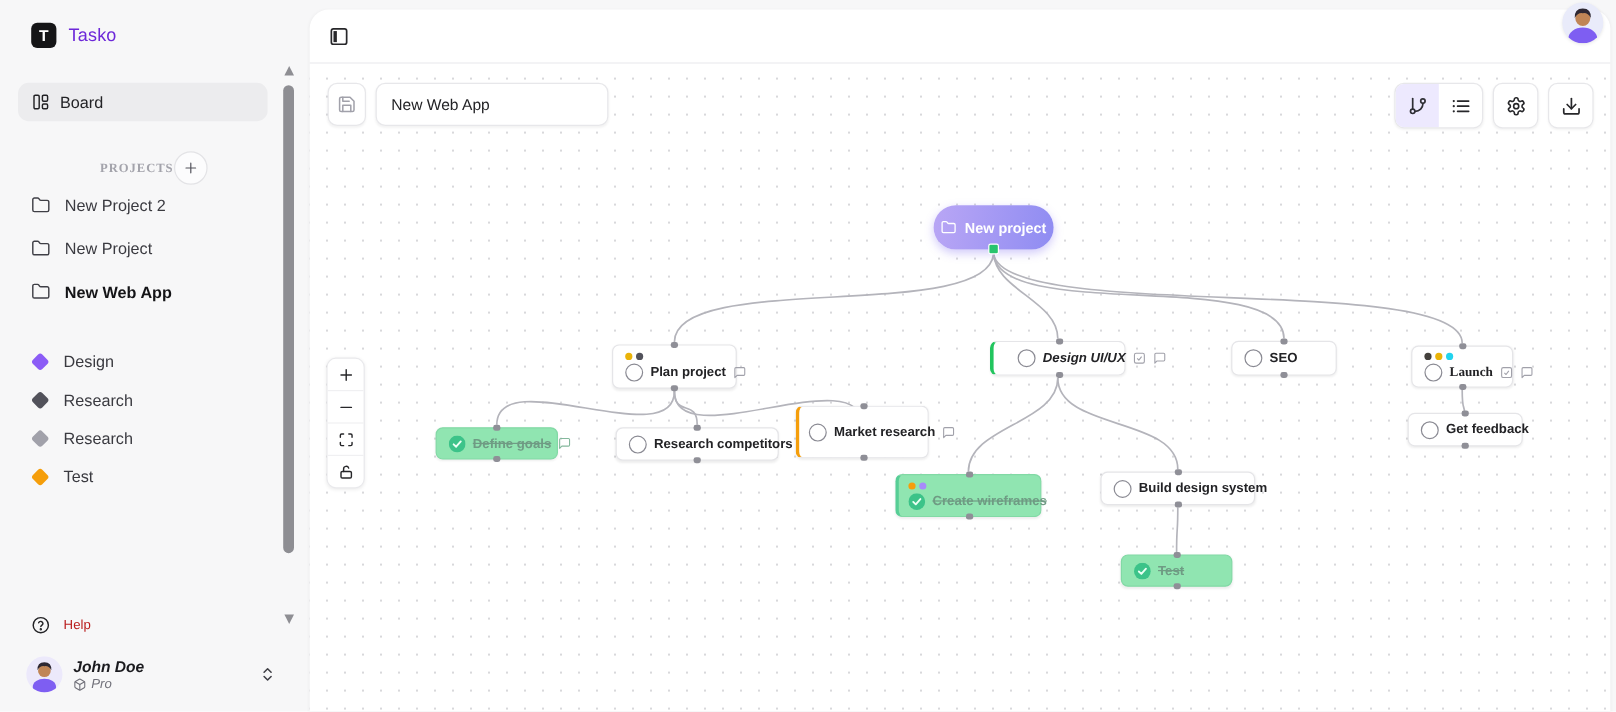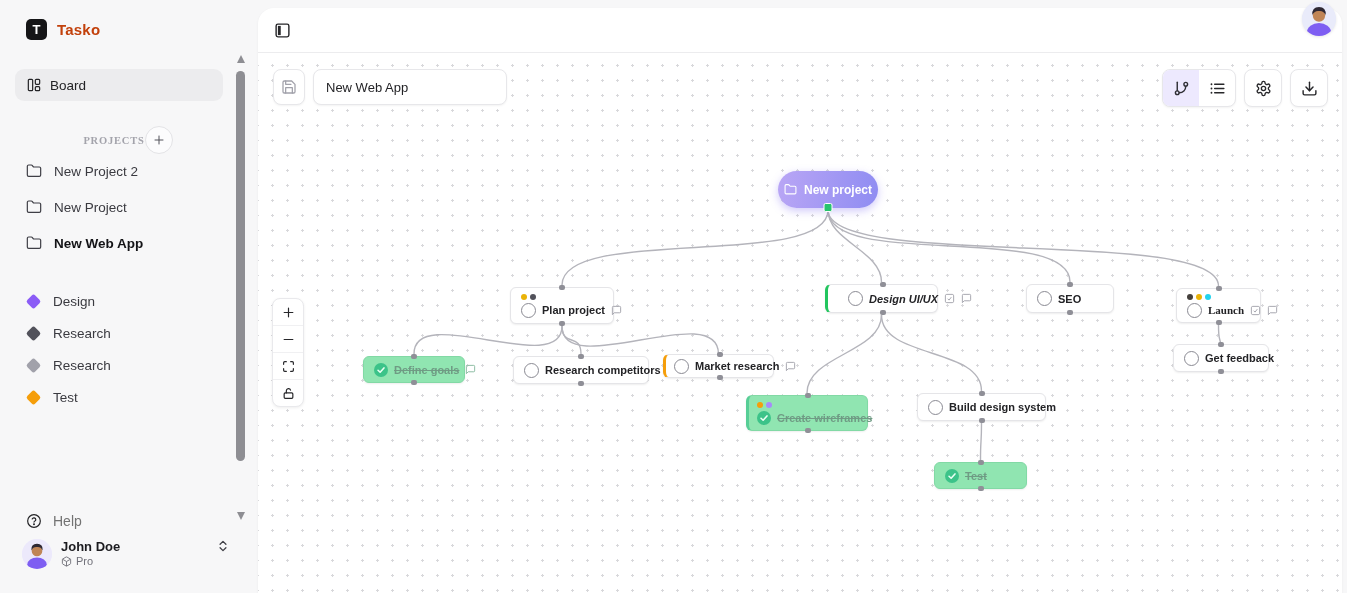--- a/index.html
+++ b/index.html
@@ -6,39 +6,39 @@
   body{
     width:1347px;height:593px;position:relative;overflow:hidden;
     background:#f7f7f8;font-family:"Liberation Sans",sans-serif;
     -webkit-font-smoothing:antialiased;
   }
   
   .sidebar{position:absolute;left:0;top:0;bottom:0;width:256px;}
   .logo-row{display:flex;align-items:center;gap:10px;padding:19px 0 0 26px;}
   .logo-box{width:21px;height:21px;background:#151517;color:#fff;border-radius:5px;
     font-weight:700;font-size:13px;display:flex;align-items:center;justify-content:center;}
-  .logo-text{font-size:15px;font-weight:700;color:#c2410c;letter-spacing:.2px;}
+  .logo-text{font-size:15px;font-weight:400;color:#6d28d9;letter-spacing:.2px;}
   .nav-pill{margin:29px 0 0 15px;width:208px;height:32px;background:#ececee;border-radius:9px;
     display:flex;align-items:center;gap:8px;padding:0 11px;box-sizing:border-box;cursor:pointer;}
   .nav-pill span{font-size:13.5px;color:#232326;}
   .sec-row{display:flex;align-items:center;justify-content:center;margin:26px 39px 0 26px;height:26px;font-family:Liberation Serif, serif;}
   .sec-label{font-size:10.5px;font-weight:700;color:#a3a3ab;letter-spacing:.8px;}
   .plus-btn{width:26px;height:26px;border:1px solid #e3e3e6;border-radius:50%;background:#fcfcfd;
     display:flex;align-items:center;justify-content:center;cursor:pointer;margin-right:-13px;}
   .srow{display:flex;align-items:center;gap:12px;padding:0 26px;height:36px;cursor:pointer;}
   .srow-label{font-size:13.5px;color:#3a3a40;}
   .srow.active .srow-label{font-weight:700;color:#141417;}
   .tag-rows .srow{height:32px;}
   .diamond{width:11px;height:11px;border-radius:2.5px;transform:rotate(45deg);flex:none;margin:0 2px;}
   .tags-block{margin-top:24px;}
   .help-row{position:absolute;bottom:57px;left:0;display:flex;align-items:center;gap:11px;
     padding:0 26px;height:30px;cursor:pointer;}
-  .help-row span{font-size:14px;color:#737373;}
-  .user-row{position:absolute;bottom:8px;left:0;right:0;display:flex;align-items:flex-start;
-    padding:0 26px 0 22px;height:46px;}
+  .help-row span{font-size:11px;color:#b91c1c;}
+  .user-row{position:absolute;bottom:8px;left:0;right:0;display:flex;align-items:center;
+    padding:0 26px 0 22px;height:46px;font-style:italic;}
   .u-avatar{width:30px;height:30px;border-radius:50%;overflow:hidden;background:#ede9fe;flex:none;}
   .u-text{margin-left:9px;display:flex;flex-direction:column;gap:1px;}
   .u-name{font-size:13px;font-weight:700;color:#1b1b1f;}
   .u-plan{display:flex;align-items:center;gap:4px;font-size:11px;color:#71717a;}
   .u-chevron{margin-left:auto;cursor:pointer;display:flex;}
   
   .sbar{position:absolute;right:11px;top:55px;width:9px;height:465px;}
   .sbar .tri{width:0;height:0;border-left:4.5px solid transparent;border-right:4.5px solid transparent;margin:0 auto;}
   .sbar .up{border-bottom:8px solid #8e8e93;}
   .sbar .down{border-top:8px solid #8e8e93;position:absolute;bottom:0;left:0;right:0;}
@@ -387,21 +387,21 @@
      </div>
         <div class="node" style="left:255px;top:303px;width:136px;height:28px;">
 
        <div class="nrow">
             <span class="ncheck"></span>
             <span class="nlabel">Research competitors</span>
           </div>
        <span class="handle ht"></span>
        <span class="handle hb"></span>
      </div>
-        <div class="node" style="left:405px;top:285px;width:111px;height:24px;border-left:3px solid #f59e0b;padding-left:8px;margin-top:16px;">
+        <div class="node" style="left:405px;top:285px;width:111px;height:44px;border-left:3px solid #f59e0b;padding-left:8px;">
 
        <div class="nrow">
             <span class="ncheck"></span>
             <span class="nlabel">Market research</span>
             <svg class="i10" viewBox="0 0 24 24" fill="none" stroke="#a1a1aa" stroke-width="2" stroke-linejoin="round">
               <path d="M21 15a2 2 0 0 1-2 2H7l-4 4V5a2 2 0 0 1 2-2h14a2 2 0 0 1 2 2z"></path>
             </svg>
           </div>
        <span class="handle ht"></span>
        <span class="handle hb"></span>

